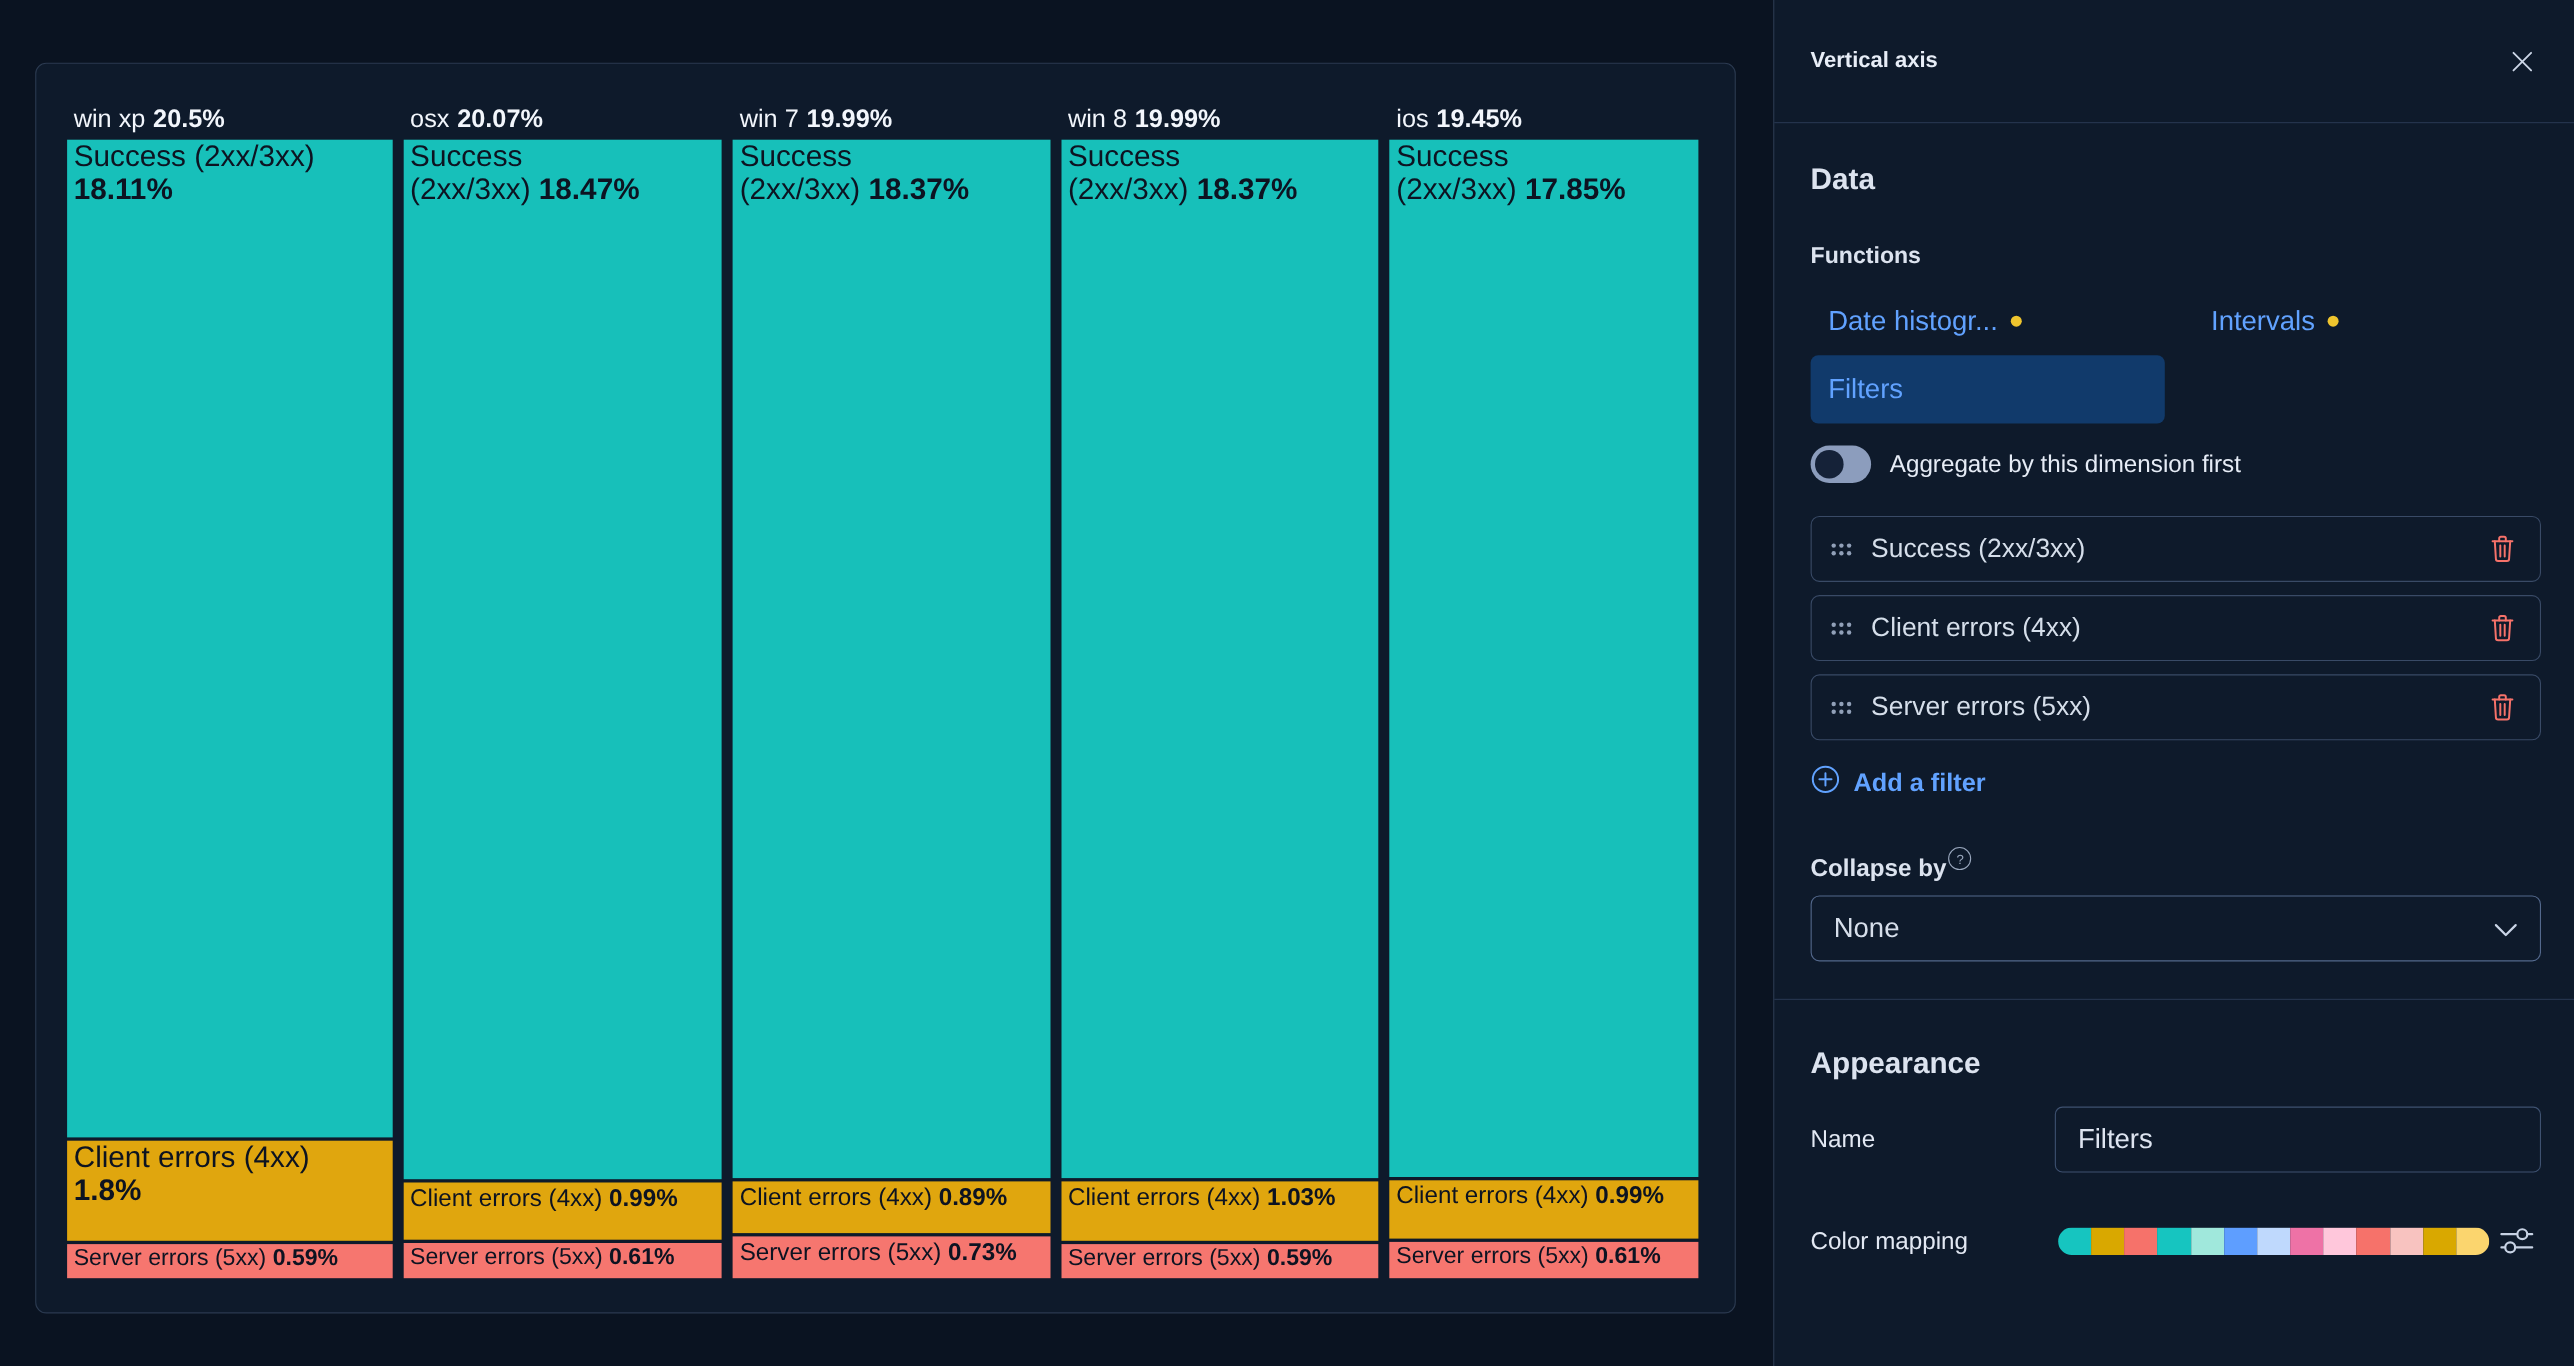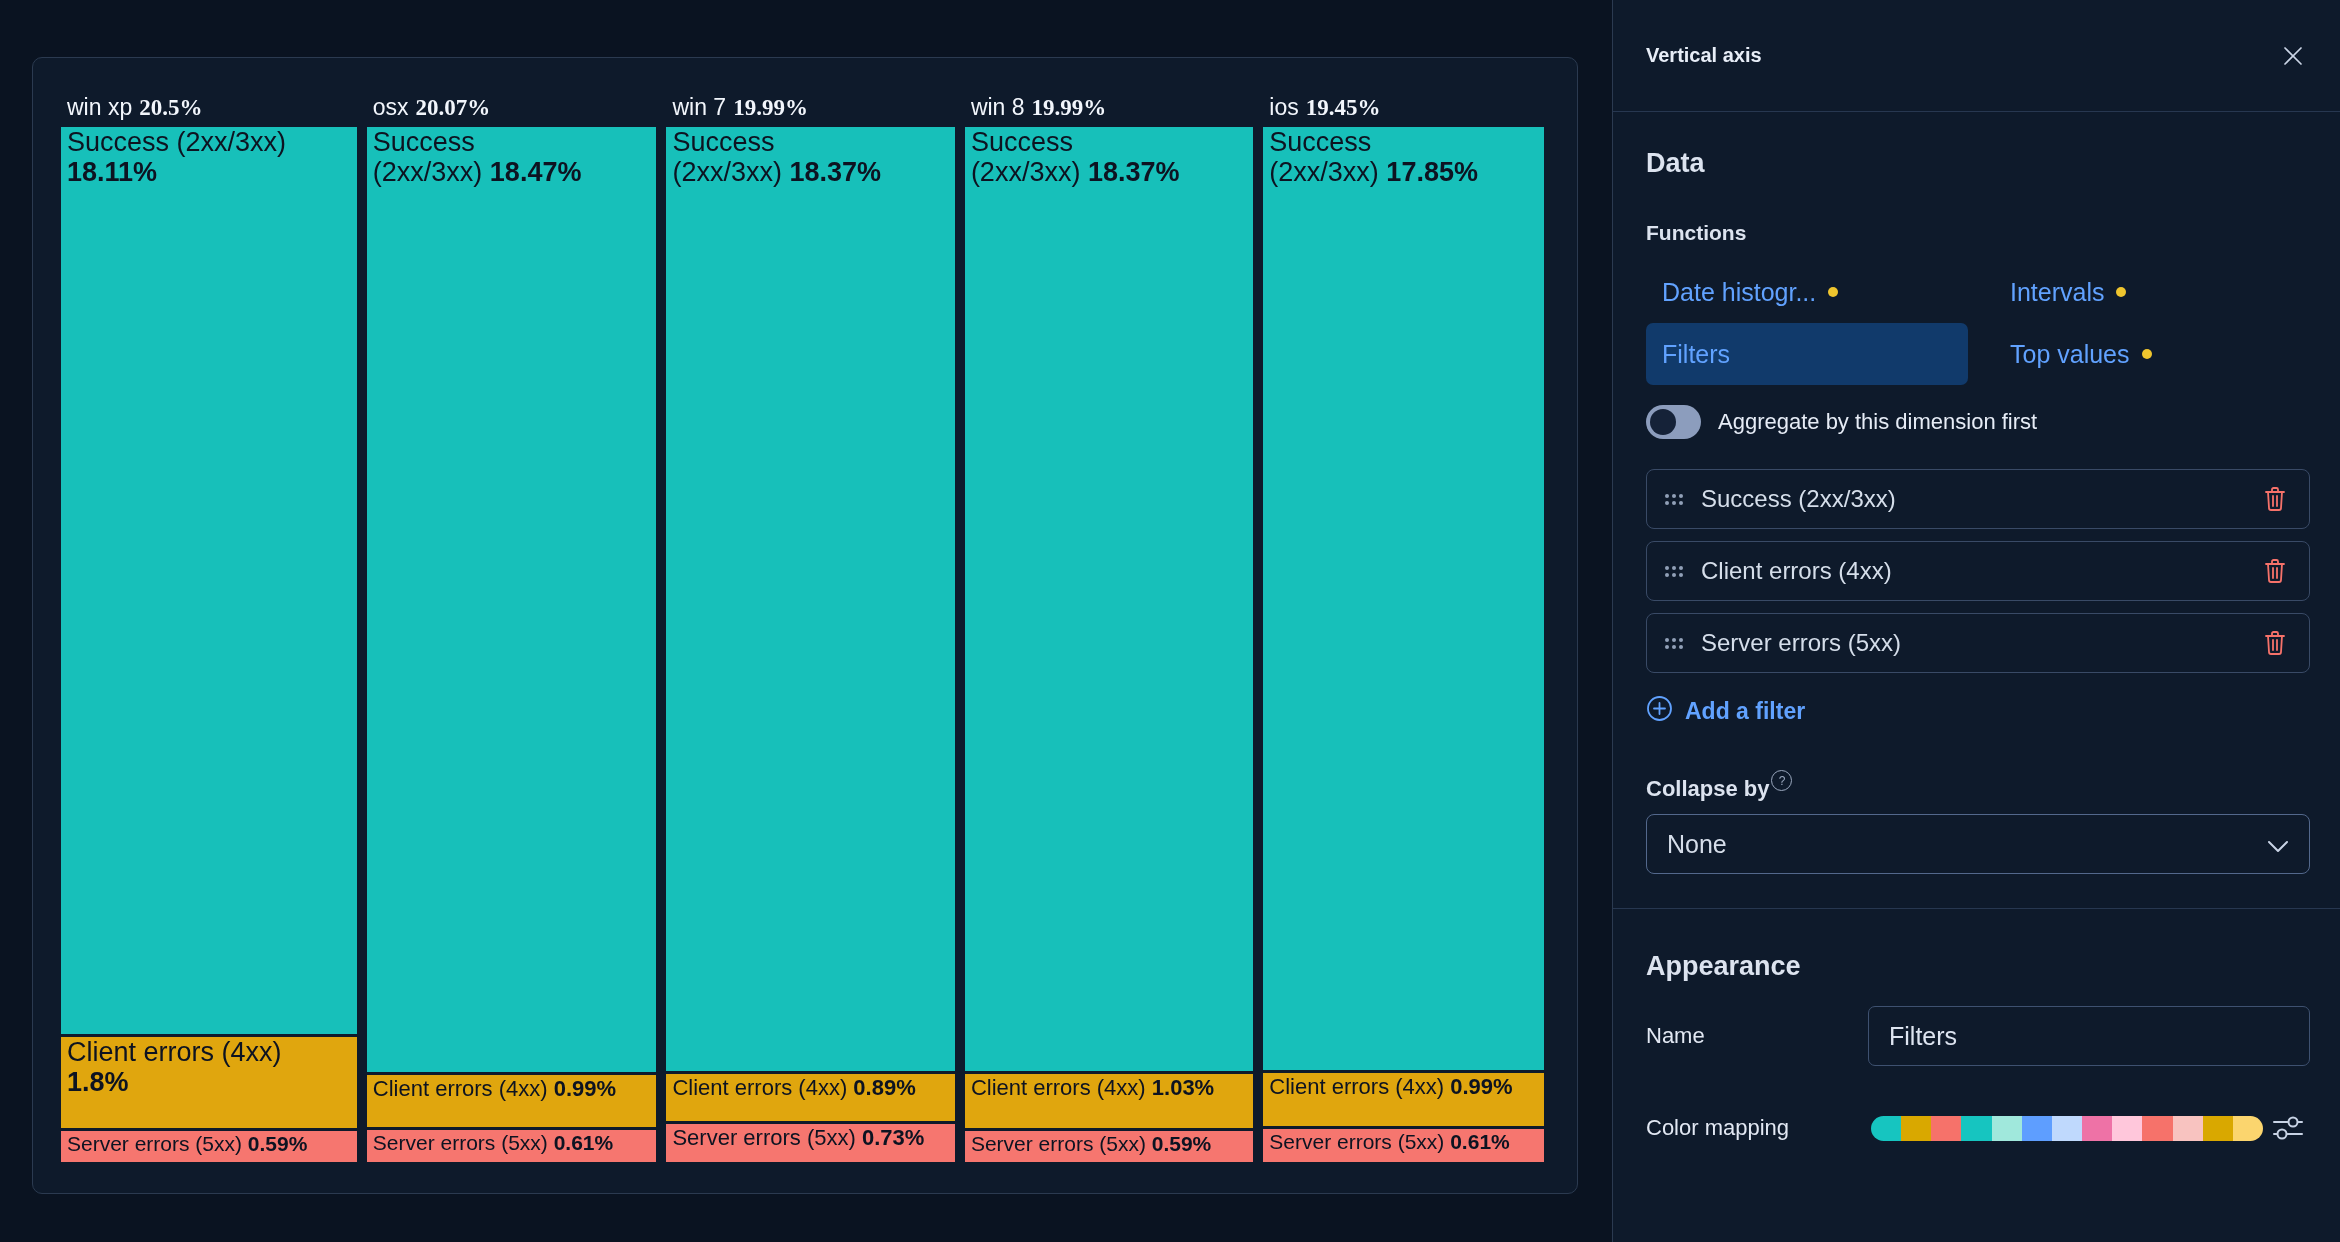--- a/index.html
+++ b/index.html
@@ -10,21 +10,21 @@
   html,body{margin:0;padding:0;background:var(--bg);font-family:"Liberation Sans",sans-serif;}
   #app{position:relative;width:2340px;height:1242px;overflow:hidden;background:var(--bg);}
 
   
   .chart-panel{position:absolute;left:32px;top:57px;width:1546px;height:1137px;
     background:var(--panel);border:1px solid var(--border);border-radius:10px;box-sizing:border-box;}
   #mosaic{position:absolute;left:28px;top:22px;right:33px;bottom:31px;display:flex;gap:10px;}
   .m-col{display:flex;flex-direction:column;flex-basis:0;min-width:0;}
   .m-head{height:41px;display:flex;align-items:flex-end;padding:0 0 6px 6px;
     color:#F2F6FC;font-size:23px;white-space:nowrap;overflow:hidden;}
-  .m-head b{font-weight:700;margin-left:7px;font-family:Liberation Serif, serif;}
+  .m-head b{font-weight:700;margin-left:7px;}
   .m-cells{flex:1;display:flex;flex-direction:column;gap:3px;min-height:0;}
   .m-cell{flex-basis:0;min-height:0;overflow:hidden;color:#0D1321;padding:1px 6px 0 6px;box-sizing:border-box;}
   .m-cell .m-line b{font-weight:700;}
   .m-cell.lg{font-size:27px;line-height:1.1;}
   .m-cell.md{font-size:22px;line-height:1.15;}
   .m-cell.sm{font-size:21px;line-height:1.15;}
   .m-cell.md .m-line,.m-cell.sm .m-line{white-space:nowrap;}
 
   
   .flyout{position:absolute;left:1612px;top:0;right:0;bottom:0;background:var(--panel);
@@ -197,24 +197,20 @@
       <div class="fn-cell left">
         <span>Date histogr...</span>
         <span class="dot"></span>
       </div>
       <div class="fn-cell right">
         <span>Intervals</span>
         <span class="dot"></span>
       </div>
       <div class="fn-cell left fn-chip">
         <span>Filters</span>
-      </div>
-      <div class="fn-cell right">
-        <span>Top values</span>
-        <span class="dot"></span>
       </div>
     </div>
 
     <div class="toggle-row">
       <button class="toggle">
           <span class="knob"></span>
         </button>
       <span class="toggle-label">Aggregate by this dimension first</span>
     </div>
 

